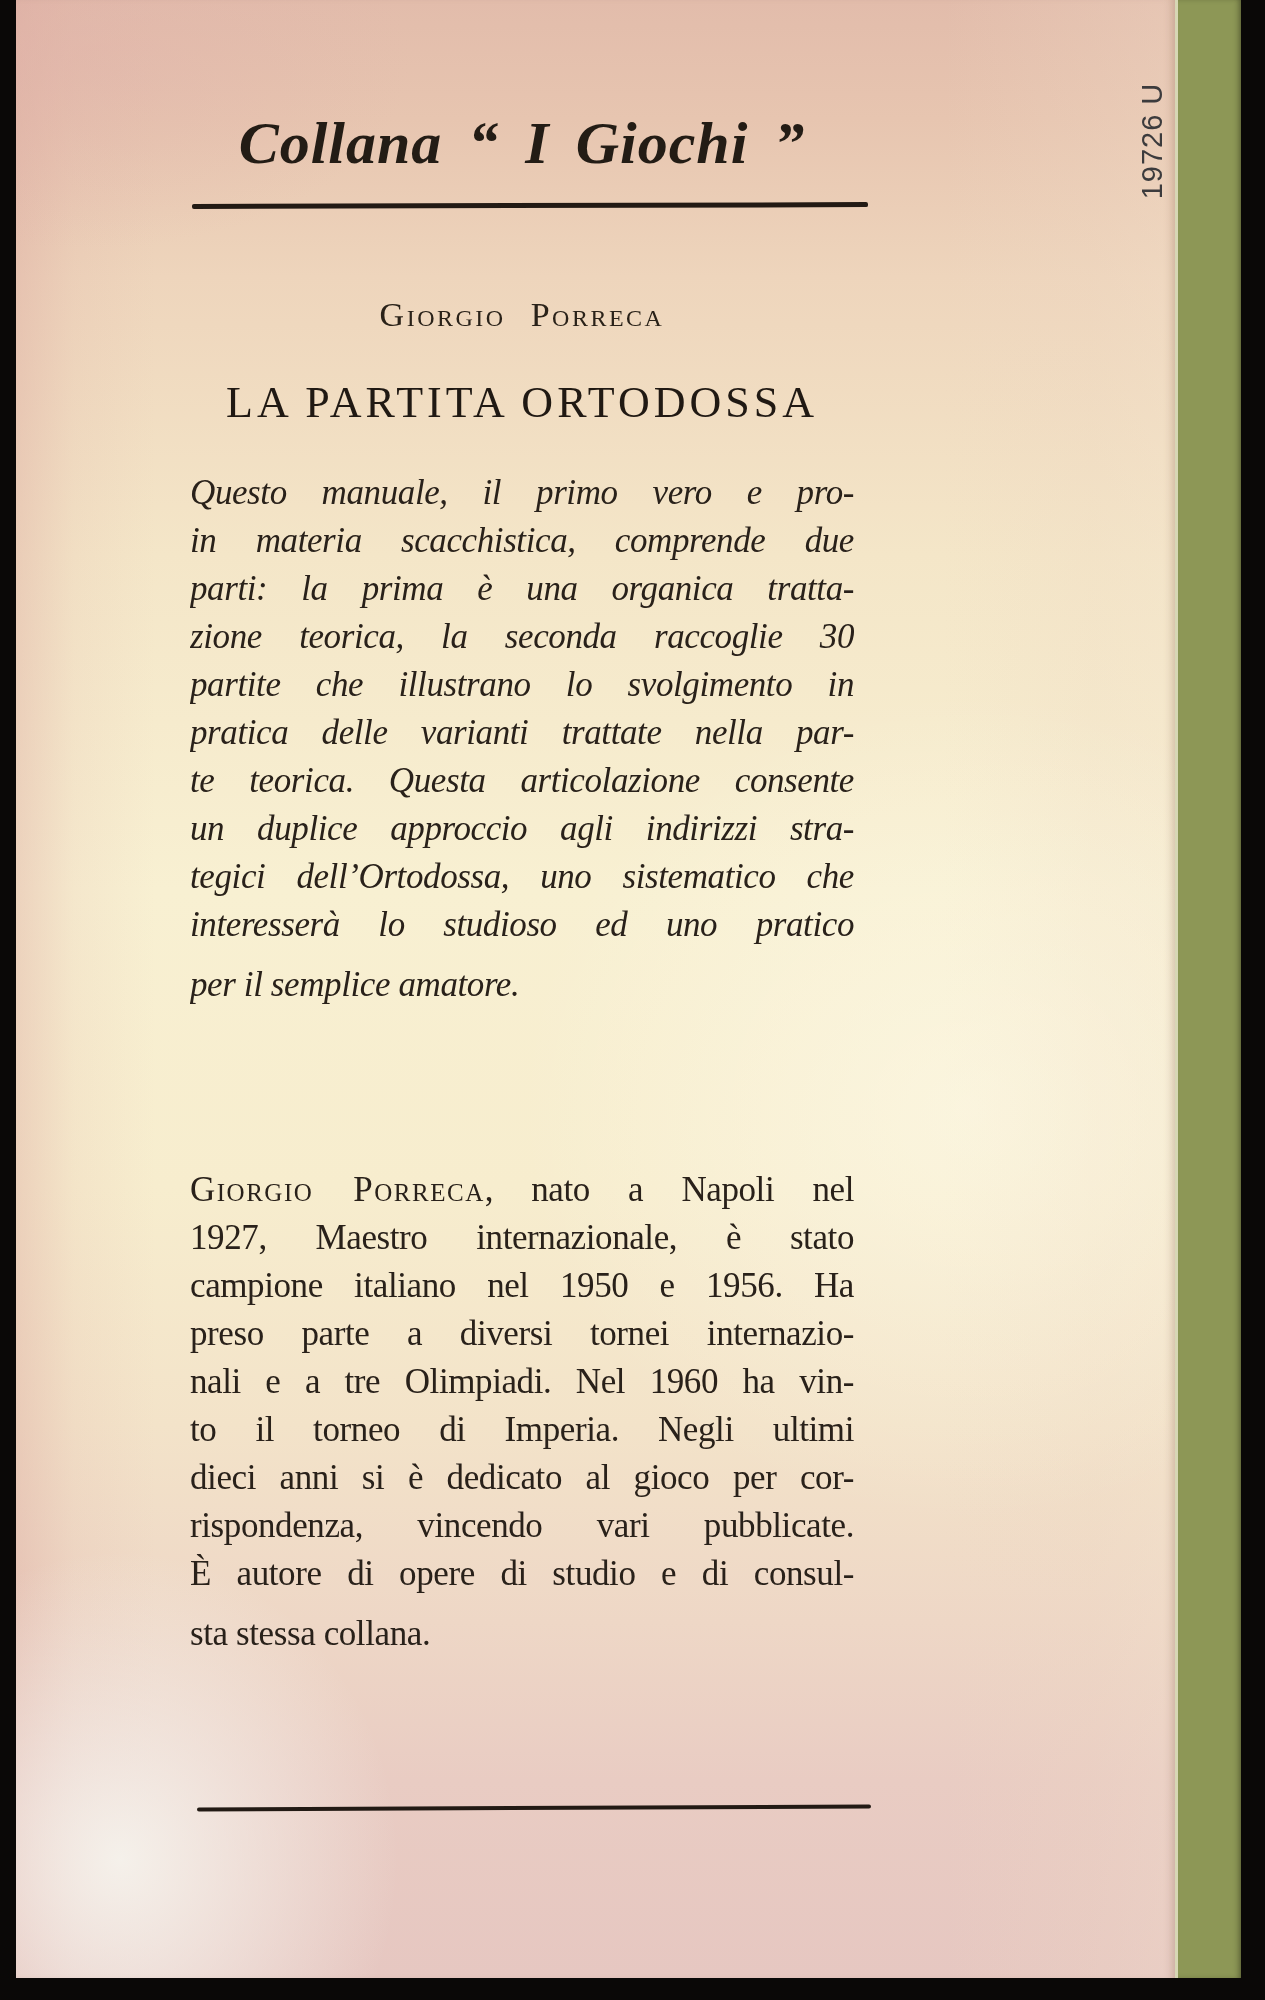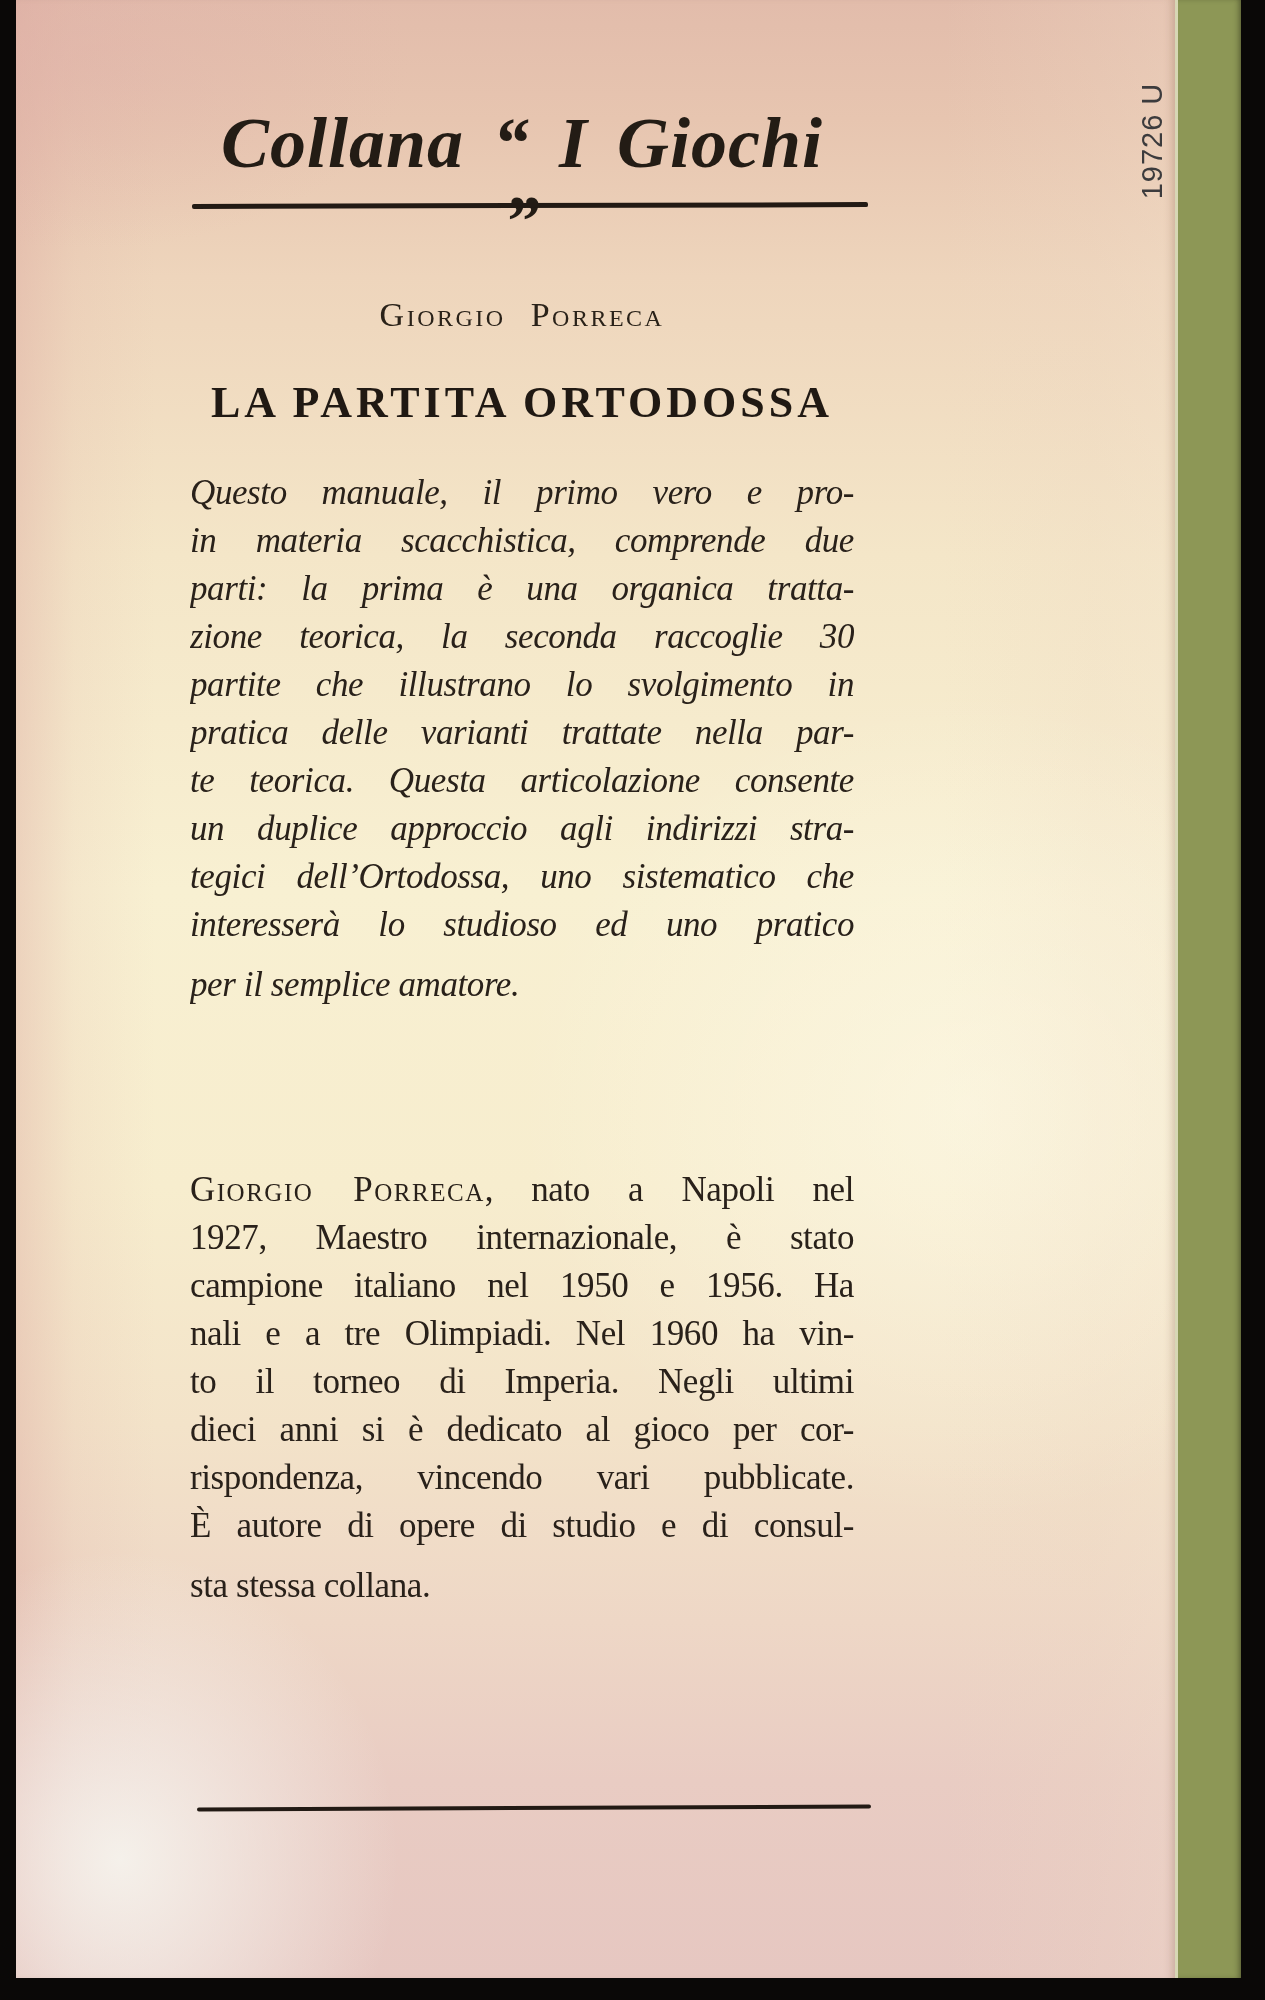--- a/index.html
+++ b/index.html
@@ -25,34 +25,34 @@
   }
   .green-strip{
     position:absolute;left:1175px;top:0;width:63px;height:1978px;
     background:var(--jacket_green,#8d9756);
     border-left:3px solid rgba(240,236,214,0.75);
     box-shadow:inset -4px 0 6px -3px rgba(20,20,10,0.55);
   }
   .series-title{
     position:absolute;left:174px;top:104px;width:664px;
     text-align:center;font-style:italic;font-weight:bold;
-    font-size:72px;line-height:78px;letter-spacing:1px;word-spacing:10px;
+    font-size:60px;line-height:78px;letter-spacing:1px;word-spacing:10px;
     color:#231c15;
   }
   .rule{position:absolute;background:#221a14;border-radius:2px;}
   .rule-top{left:176px;top:203px;width:676px;height:5px;transform:rotate(-0.15deg);}
   .rule-bottom{left:181px;top:1806px;width:674px;height:4px;transform:rotate(-0.25deg);}
   .author-heading{
     position:absolute;left:174px;top:295px;width:664px;text-align:center;
     font-variant:small-caps;font-size:34px;line-height:40px;
     letter-spacing:2.5px;word-spacing:14px;color:#2a2219;
   }
   .book-title{
     position:absolute;left:174px;top:377px;width:664px;text-align:center;
-    font-weight:bold;font-size:44px;line-height:52px;letter-spacing:4px;
+    font-weight:normal;font-size:44px;line-height:52px;letter-spacing:4px;
     color:#201913;
   }
   .para{position:absolute;left:174px;width:664px;font-size:35px;letter-spacing:-0.4px;color:#29211a;}
   .para1{top:469px;font-style:italic;}
   .para2{top:1166px;}
   .line{
     height:48px;line-height:48px;
     text-align:justify;text-align-last:justify;text-justify:inter-word;
     overflow:hidden;
   }
@@ -89,20 +89,21 @@
       <div class="line">un duplice approccio agli indirizzi stra-</div>
       <div class="line">tegici dell’Ortodossa, uno sistematico che</div>
       <div class="line">interesserà lo studioso ed uno pratico</div>
       <div class="line last">per il semplice amatore.</div>
     </div>
 
     <div class="para para2">
       <div class="line"><span class="sc">Giorgio Porreca</span><span>, nato a Napoli nel</span></div>
       <div class="line">1927, Maestro internazionale, è stato</div>
       <div class="line">campione italiano nel 1950 e 1956. Ha</div>
+      <div class="line">preso parte a diversi tornei internazio-</div>
       <div class="line">nali e a tre Olimpiadi. Nel 1960 ha vin-</div>
       <div class="line">to il torneo di Imperia. Negli ultimi</div>
       <div class="line">dieci anni si è dedicato al gioco per cor-</div>
       <div class="line">rispondenza, vincendo vari pubblicate.</div>
       <div class="line">È autore di opere di studio e di consul-</div>
       <div class="line last">sta stessa collana.</div>
     </div>
 
     <div class="rule rule-bottom"></div>
     <div class="spine-code">19726 U</div>

